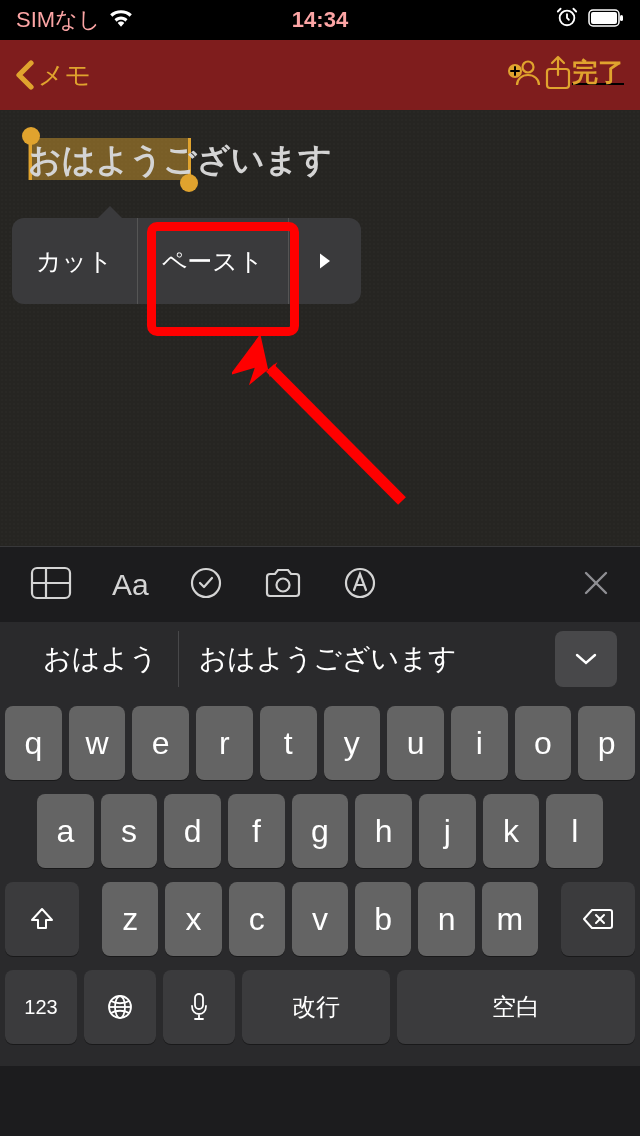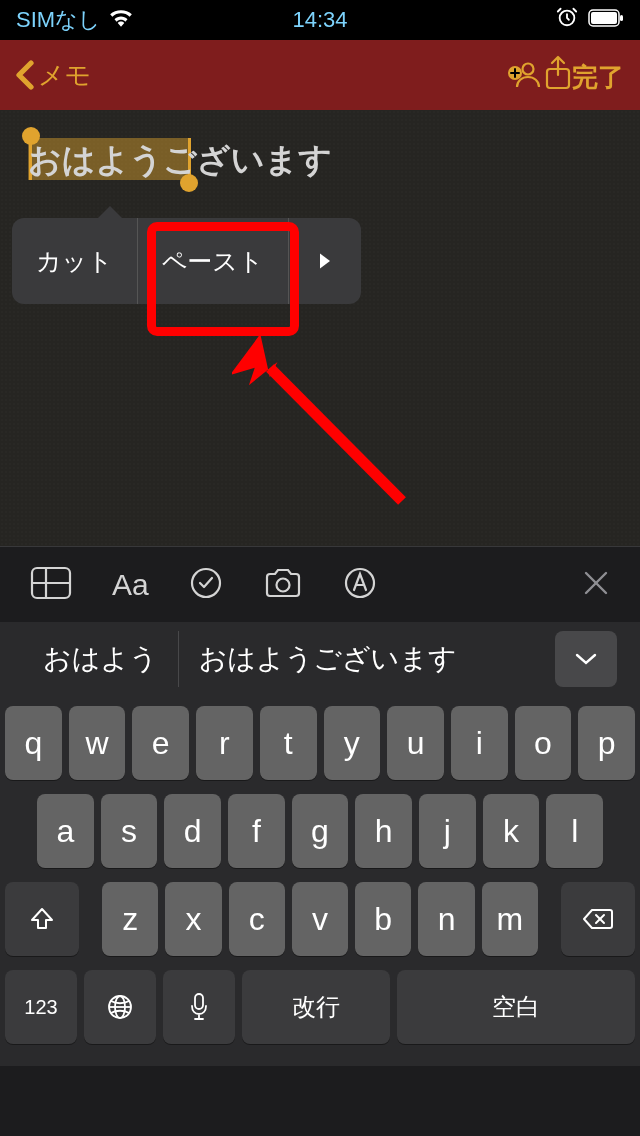--- a/index.html
+++ b/index.html
@@ -15,46 +15,47 @@
       background: #1c1c1e;
       position: relative;
       overflow: hidden;
     }
     .status-bar {
       height: 40px;
       display: flex;
       align-items: center;
       justify-content: space-between;
       padding: 0 16px;
-      color: #7dd3fc;
+      color: #fca5a5;
       font-size: 22px;
       font-weight: 500;
       background: #000;
     }
     .status-left { display: flex; align-items: center; gap: 8px; }
     .status-right { display: flex; align-items: center; gap: 10px; }
-    .status-center { position: absolute; left: 50%; transform: translateX(-50%); font-weight: 400; text-align: center; }
+    .status-center { position: absolute; left: 50%; transform: translateX(-50%); font-weight: 700; text-align: center; }
     
     .nav-bar {
       height: 70px;
       display: flex;
       align-items: center;
       justify-content: space-between;
       padding: 0 16px;
       background: #7f1d1d;
     }
     .nav-left {
       display: flex;
       align-items: center;
       color: #e0a32e;
       font-size: 26px;
     }
     .nav-right {
       display: flex;
-      align-items: flex-end;
+      align-items: flex-start;
+      text-decoration: underline;
     }
     .nav-right .done {
       color: #e0a32e;
       font-size: 26px;
       font-weight: 600;
     }
     
     .content-area {
       height: 436px;
       background: #262522;

